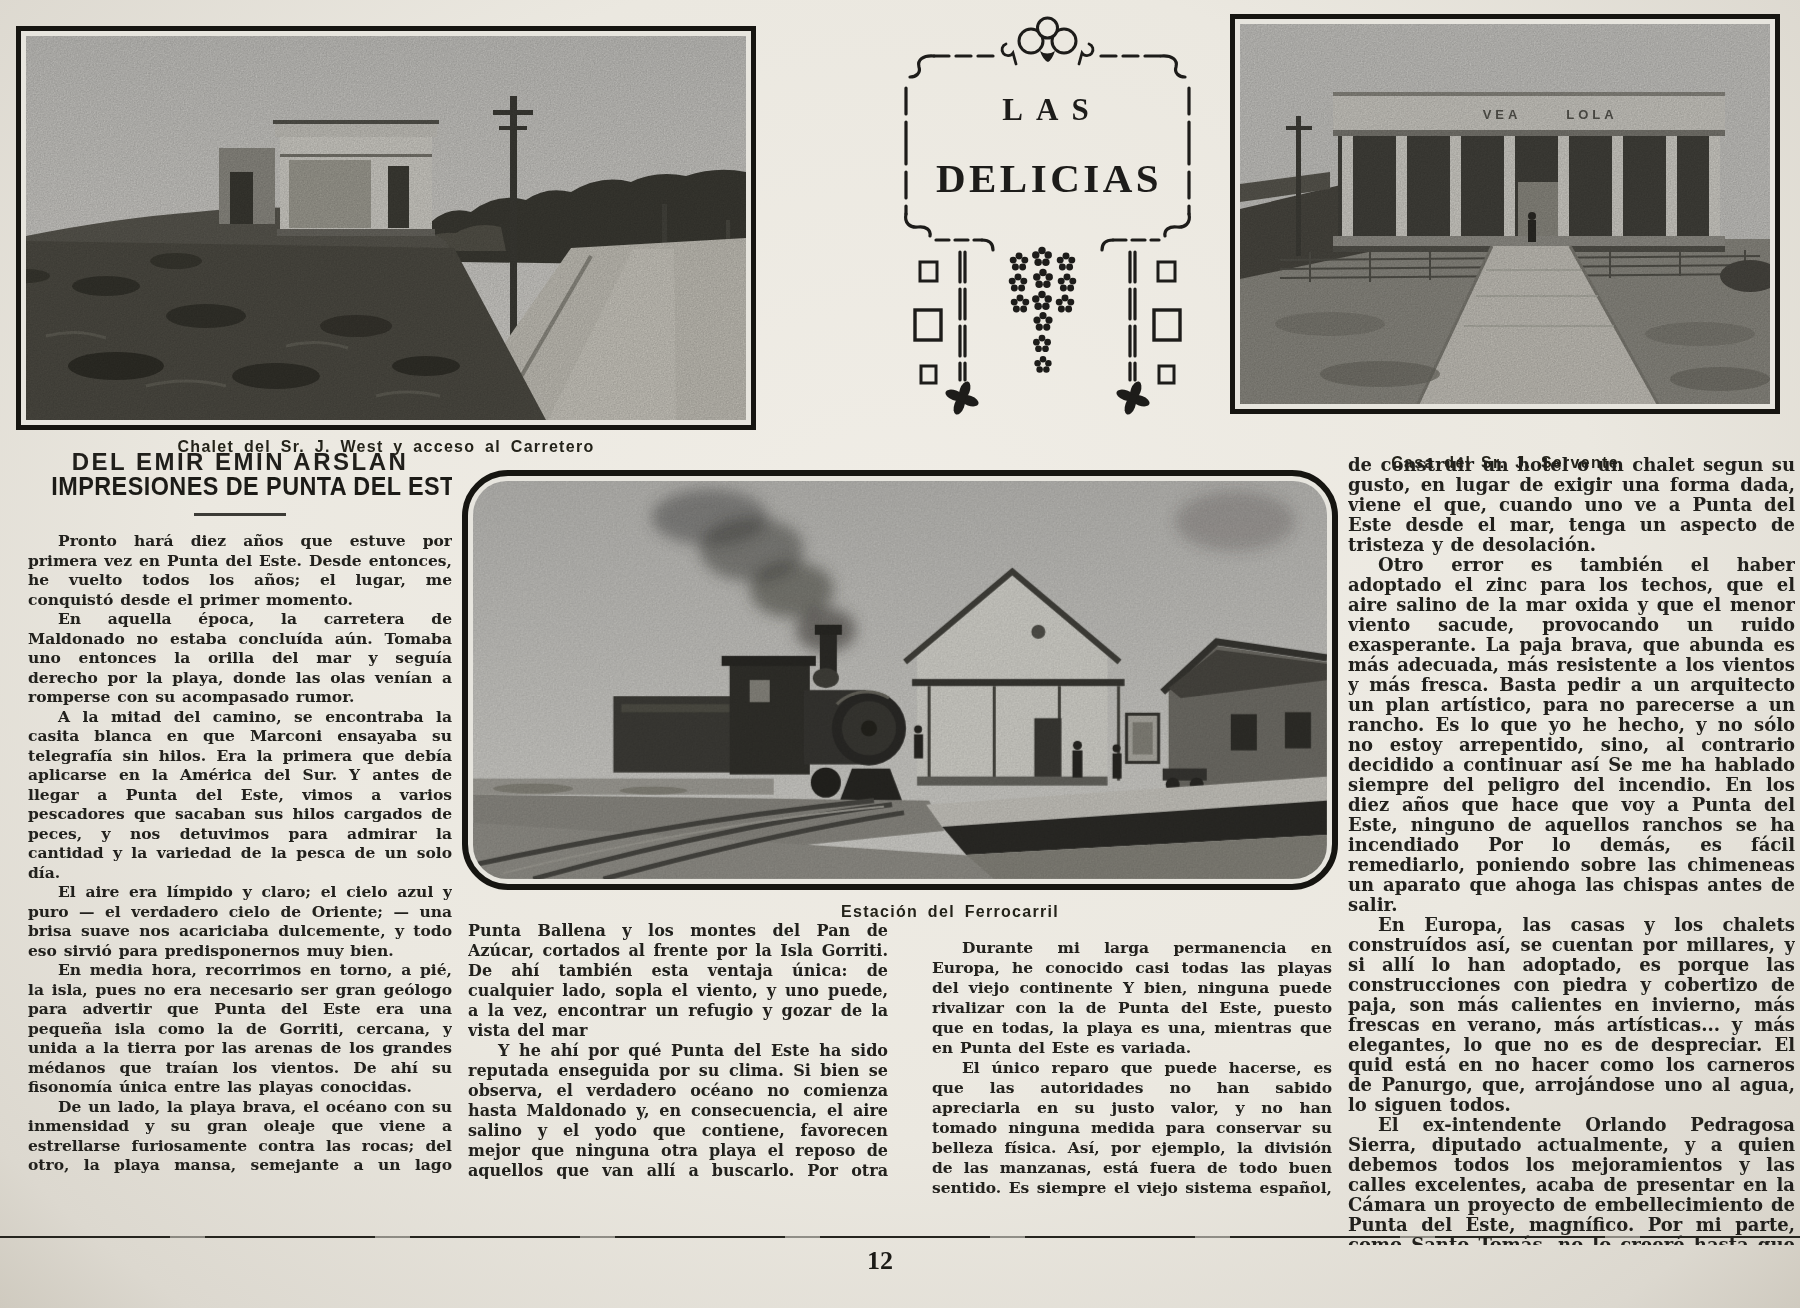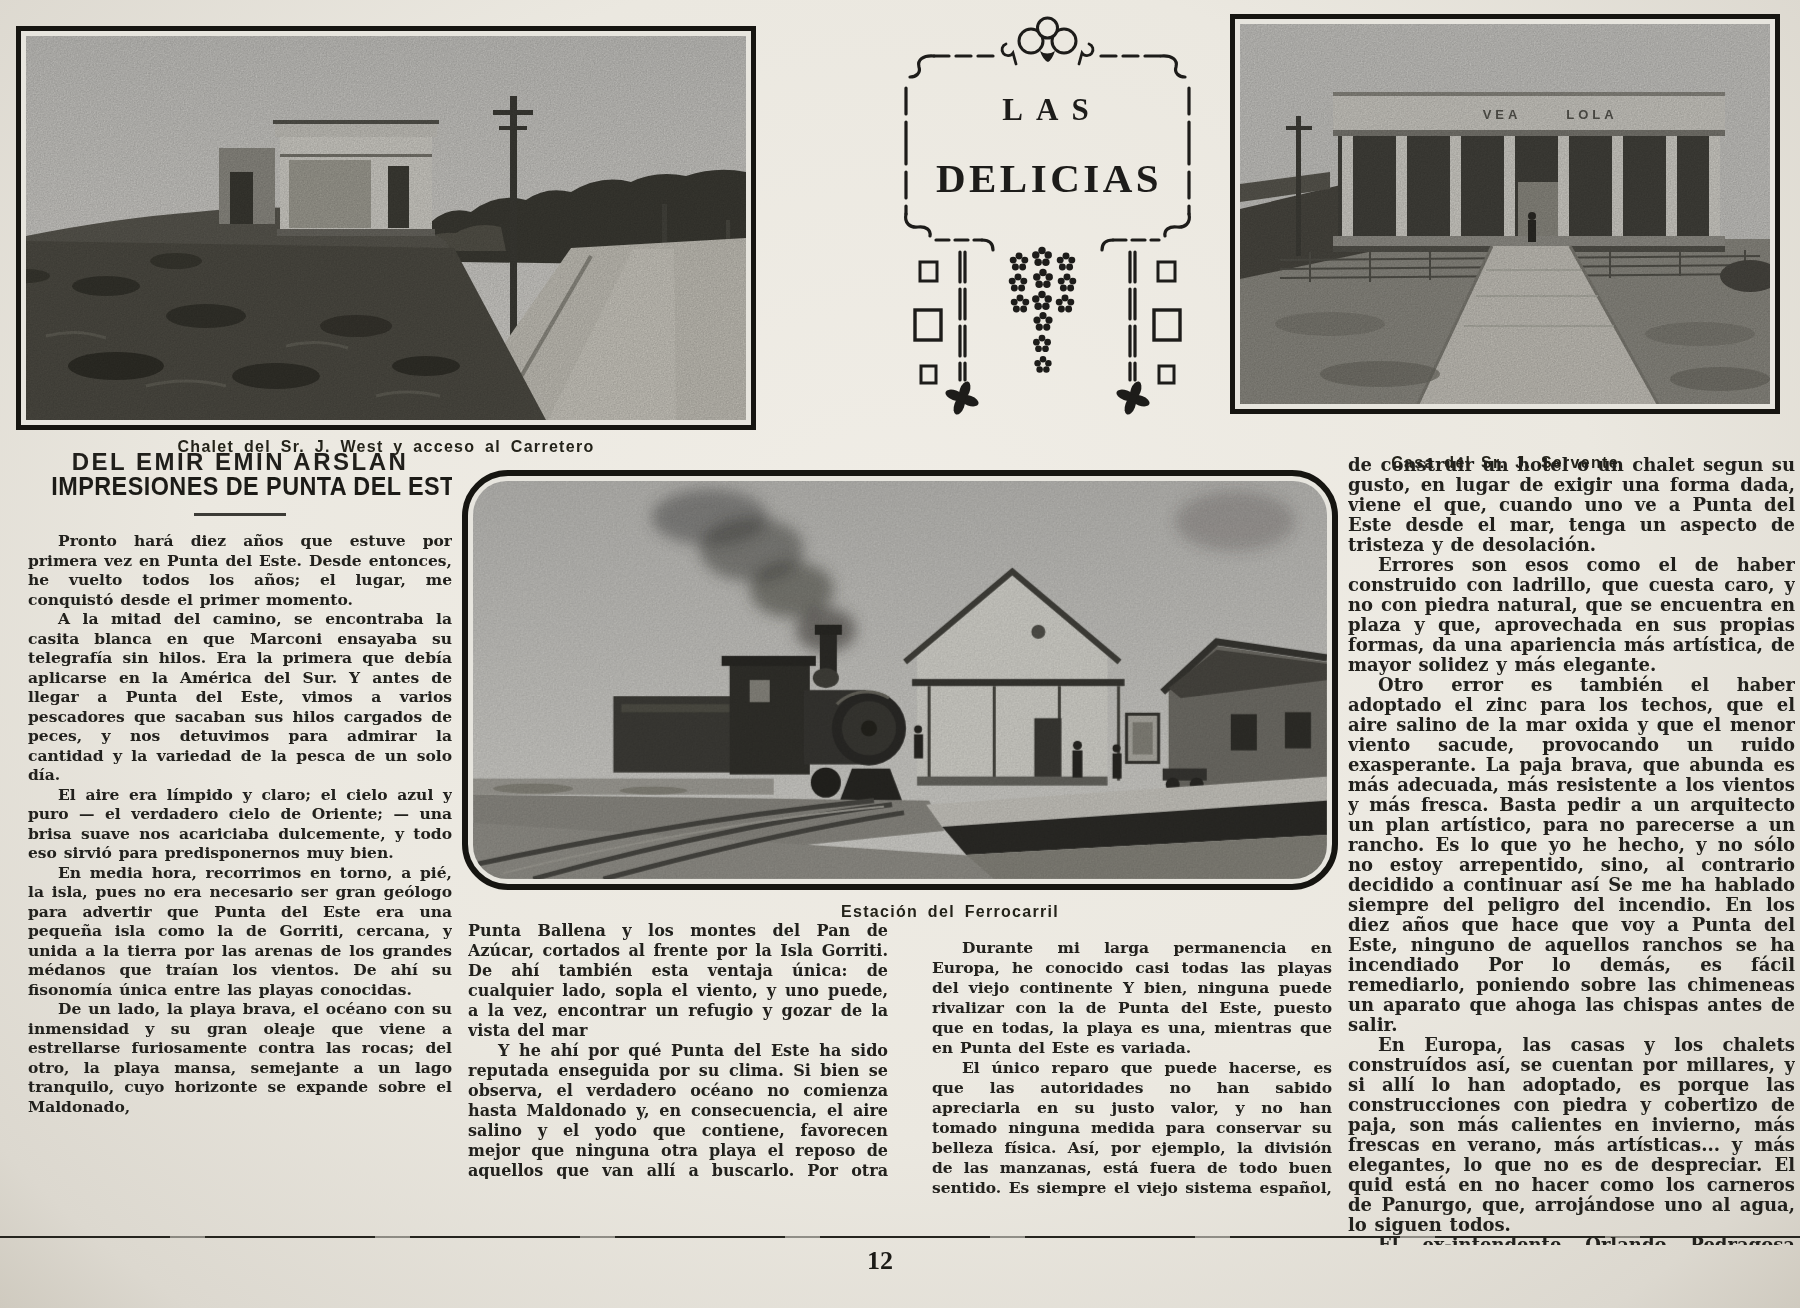--- a/index.html
+++ b/index.html
@@ -330,40 +330,40 @@
     </svg>
   </div>
   <div class="abs caption" style="left:600px;top:903px;width:700px;">Estación del Ferrocarril</div>
 
   <div class="abs col col-left">
     <div class="kicker">DEL EMIR EMIN ARSLAN</div>
     <div class="headline-wrap"><span class="headline">IMPRESIONES DE PUNTA DEL ESTE</span></div>
     <div class="head-rule"></div>
     <div>
         <p class="par ind">Pronto hará diez años que estuve por primera vez en Punta del Este. Desde entonces, he vuelto todos los años; el lugar, me conquistó desde el primer momento.</p>
+        <p class="par ind">En aquella época, la carretera de Maldonado no estaba concluída aún. Tomaba uno entonces la orilla del mar y seguía derecho por la playa, donde las olas venían a romperse con su acompasado rumor.</p>
         <p class="par ind">A la mitad del camino, se encontraba la casita blanca en que Marconi ensayaba su telegrafía sin hilos. Era la primera que debía aplicarse en la América del Sur. Y antes de llegar a Punta del Este, vimos a varios pescadores que sacaban sus hilos cargados de peces, y nos detuvimos para admirar la cantidad y la variedad de la pesca de un solo día.</p>
         <p class="par ind">El aire era límpido y claro; el cielo azul y puro — el verdadero cielo de Oriente; — una brisa suave nos acariciaba dulcemente, y todo eso sirvió para predisponernos muy bien.</p>
         <p class="par ind">En media hora, recorrimos en torno, a pié, la isla, pues no era necesario ser gran geólogo para advertir que Punta del Este era una pequeña isla como la de Gorriti, cercana, y unida a la tierra por las arenas de los grandes médanos que traían los vientos. De ahí su fisonomía única entre las playas conocidas.</p>
         <p class="par ind">De un lado, la playa brava, el océano con su inmensidad y su gran oleaje que viene a estrellarse furiosamente contra las rocas; del otro, la playa mansa, semejante a un lago tranquilo, cuyo horizonte se expande sobre el Maldonado,</p>
       </div>
   </div>
 
   <div class="abs col col-a">
       <p class="par">Punta Ballena y los montes del Pan de Azúcar, cortados al frente por la Isla Gorriti. De ahí también esta ventaja única: de cualquier lado, sopla el viento, y uno puede, a la vez, encontrar un refugio y gozar de la vista del mar</p>
       <p class="par ind">Y he ahí por qué Punta del Este ha sido reputada enseguida por su clima. Si bien se observa, el verdadero océano no comienza hasta Maldonado y, en consecuencia, el aire salino y el yodo que contiene, favorecen mejor que ninguna otra playa el reposo de aquellos que van allí a buscarlo. Por otra parte, su configuración parecida a la de una isla, permite que el mar temple el aire e impida los cambios bruscos de temperatura.</p>
     </div>
   <div class="abs col col-b">
       <p class="par ind">Durante mi larga permanencia en Europa, he conocido casi todas las playas del viejo continente Y bien, ninguna puede rivalizar con la de Punta del Este, puesto que en todas, la playa es una, mientras que en Punta del Este es variada.</p>
       <p class="par ind">El único reparo que puede hacerse, es que las autoridades no han sabido apreciarla en su justo valor, y no han tomado ninguna medida para conservar su belleza física. Así, por ejemplo, la división de las manzanas, está fuera de todo buen sentido. Es siempre el viejo sistema español, la forma del tablero de damas, en vez de haber encargado a un buen arquitecto trazarle un plan artístico. Después, de dejar a cada uno en libertad</p>
     </div>
 
   <div class="abs col col-r">
     <div>
         <p class="par">de construir un hotel o un chalet segun su gusto, en lugar de exigir una forma dada, viene el que, cuando uno ve a Punta del Este desde el mar, tenga un aspecto de tristeza y de desolación.</p>
-        <p class="par ind">Errores son esos como el de haber construido con ladrillo, que cuesta caro, y no con piedra natural, que se encuentra en plaza y que, aprovechada en sus propias formas, da una apariencia más artística, de mayor solidez y más elegante.</p>
         <p class="par ind">Otro error es también el haber adoptado el zinc para los techos, que el aire salino de la mar oxida y que el menor viento sacude, provocando un ruido exasperante. La paja brava, que abunda es más adecuada, más resistente a los vientos y más fresca. Basta pedir a un arquitecto un plan artístico, para no parecerse a un rancho. Es lo que yo he hecho, y no sólo no estoy arrepentido, sino, al contrario decidido a continuar así Se me ha hablado siempre del peligro del incendio. En los diez años que hace que voy a Punta del Este, ninguno de aquellos ranchos se ha incendiado Por lo demás, es fácil remediarlo, poniendo sobre las chimeneas un aparato que ahoga las chispas antes de salir.</p>
         <p class="par ind">En Europa, las casas y los chalets construídos así, se cuentan por millares, y si allí lo han adoptado, es porque las construcciones con piedra y cobertizo de paja, son más calientes en invierno, más frescas en verano, más artísticas... y más elegantes, lo que no es de despreciar. El quid está en no hacer como los carneros de Panurgo, que, arrojándose uno al agua, lo siguen todos.</p>
         <p class="par ind">El ex-intendente Orlando Pedragosa Sierra, diputado actualmente, y a quien debemos todos los mejoramientos y las calles excelentes, acaba de presentar en la Cámara un proyecto de embellecimiento de Punta del Este, magnífico. Por mi parte, como Santo Tomás, no lo creeré hasta que lo vea...</p>
       </div>
 
   </div>
 
   <div class="abs bottom-rule"></div>
   <div class="abs pagenum">12</div>
 

